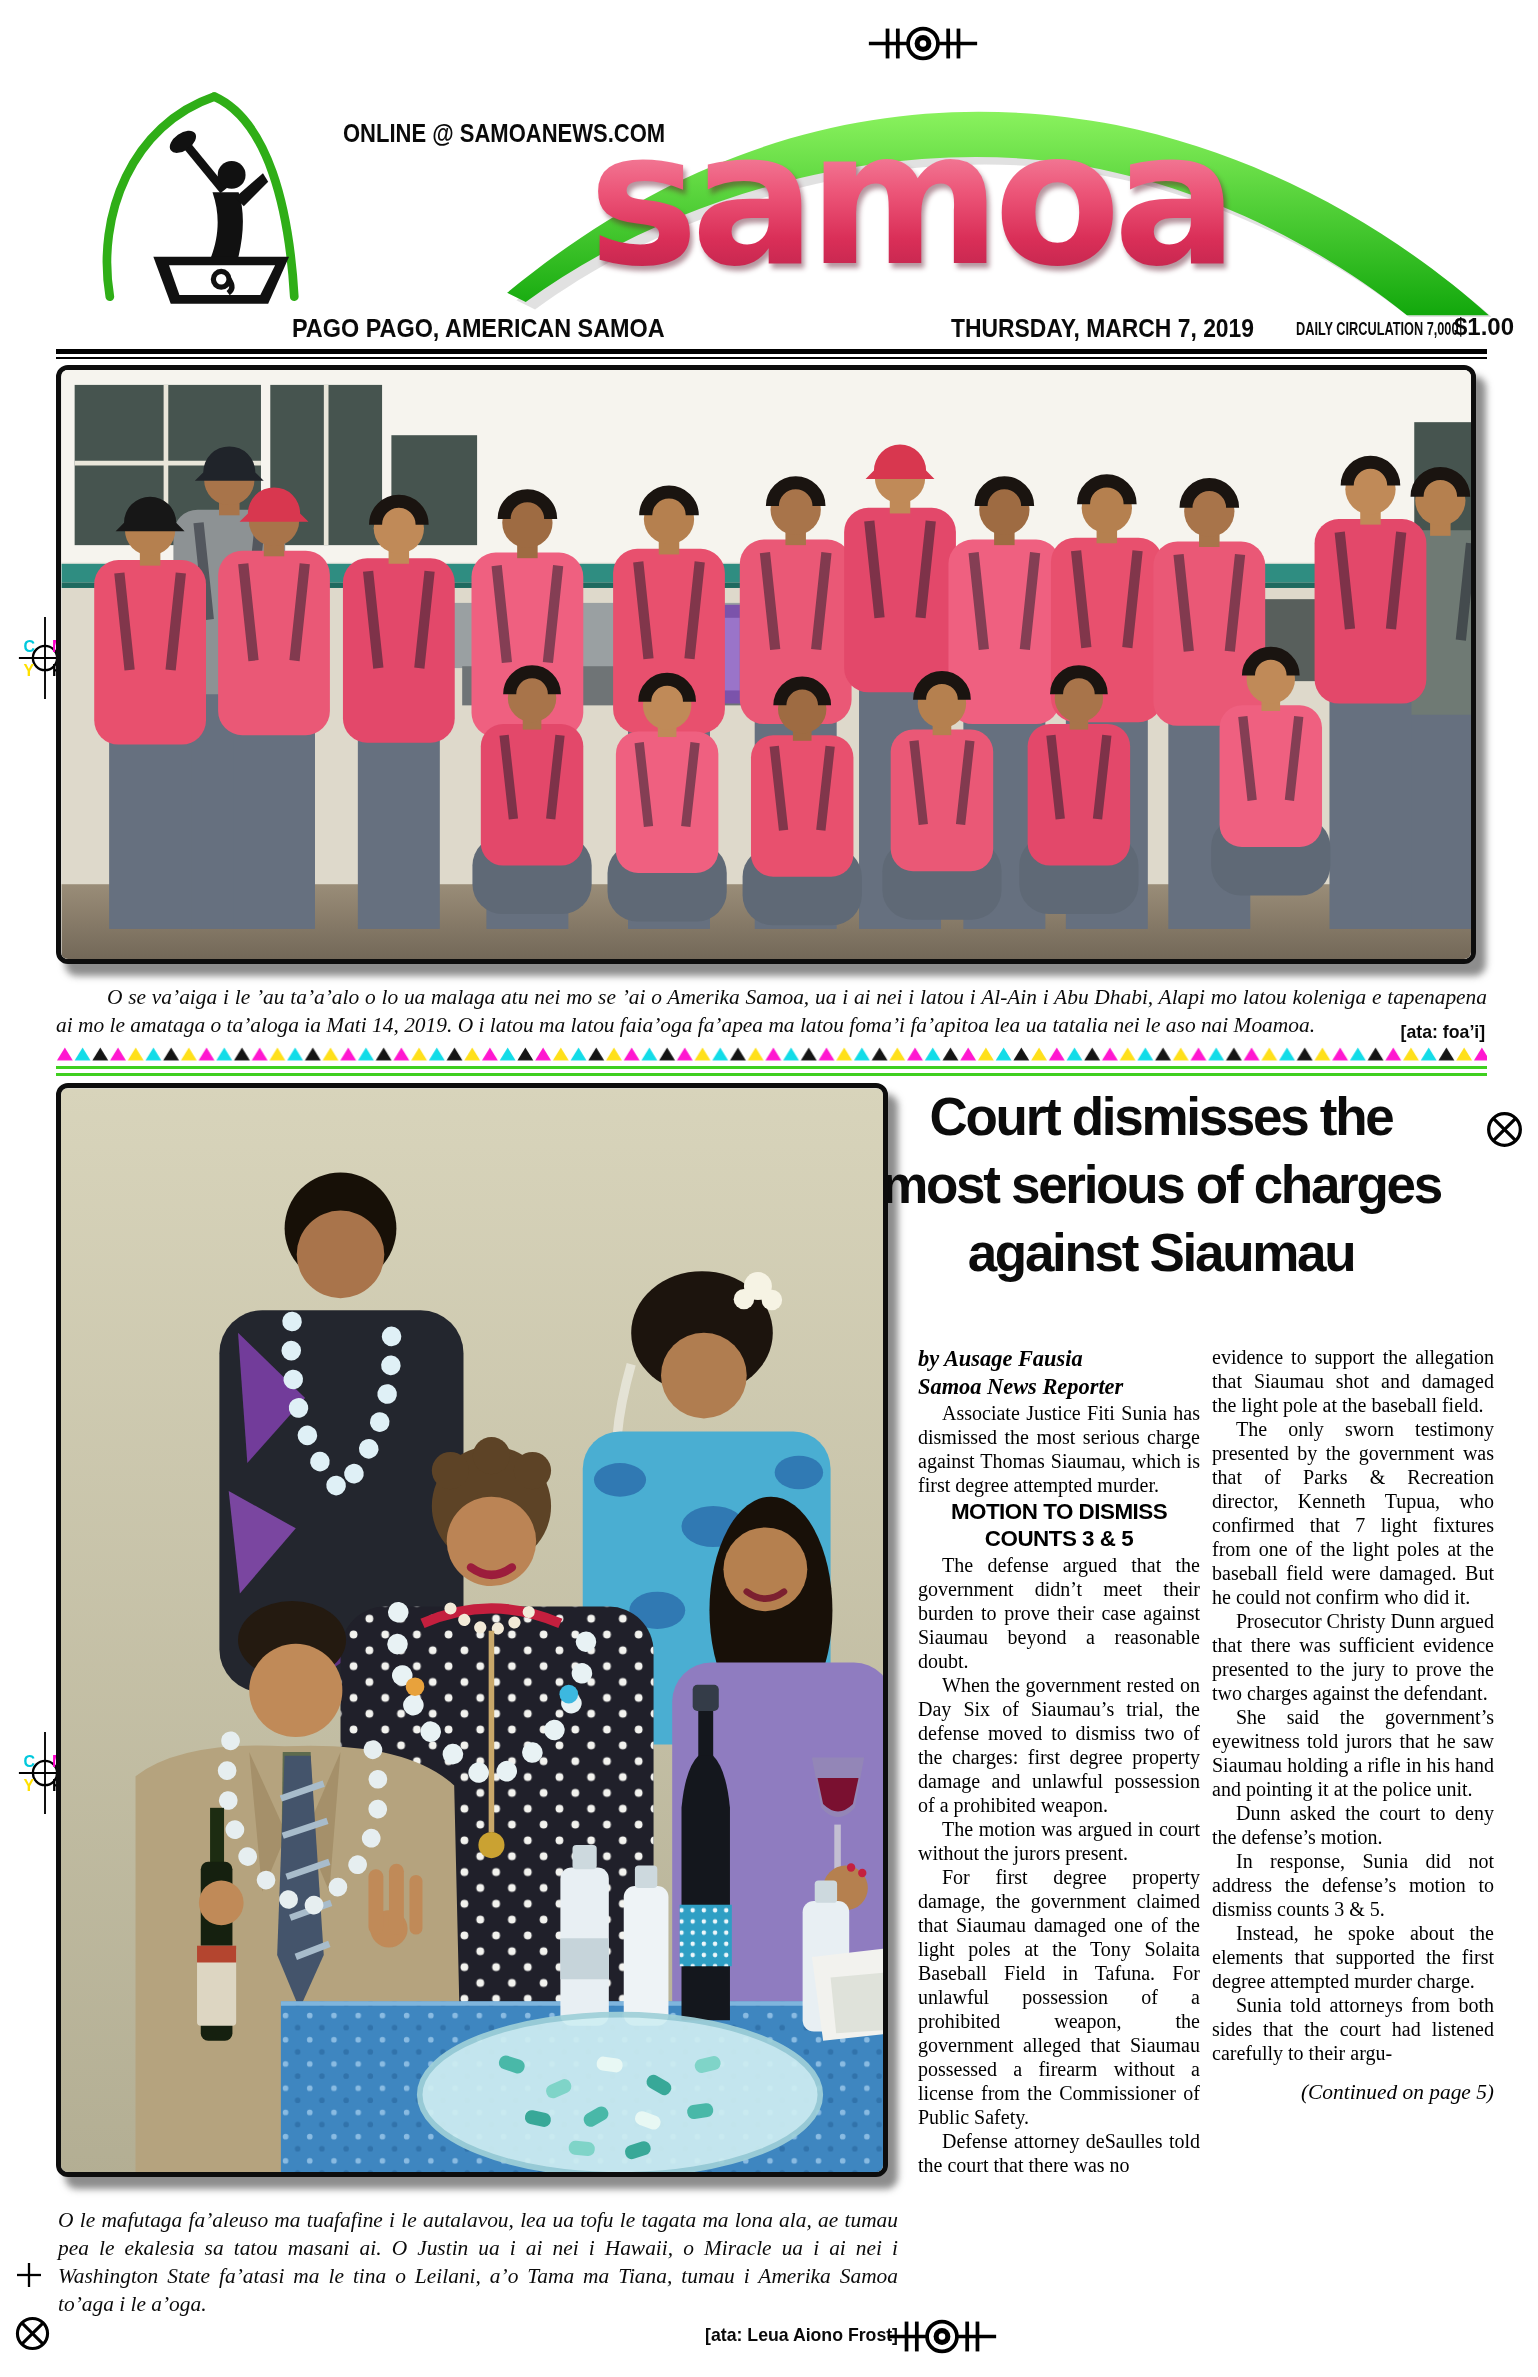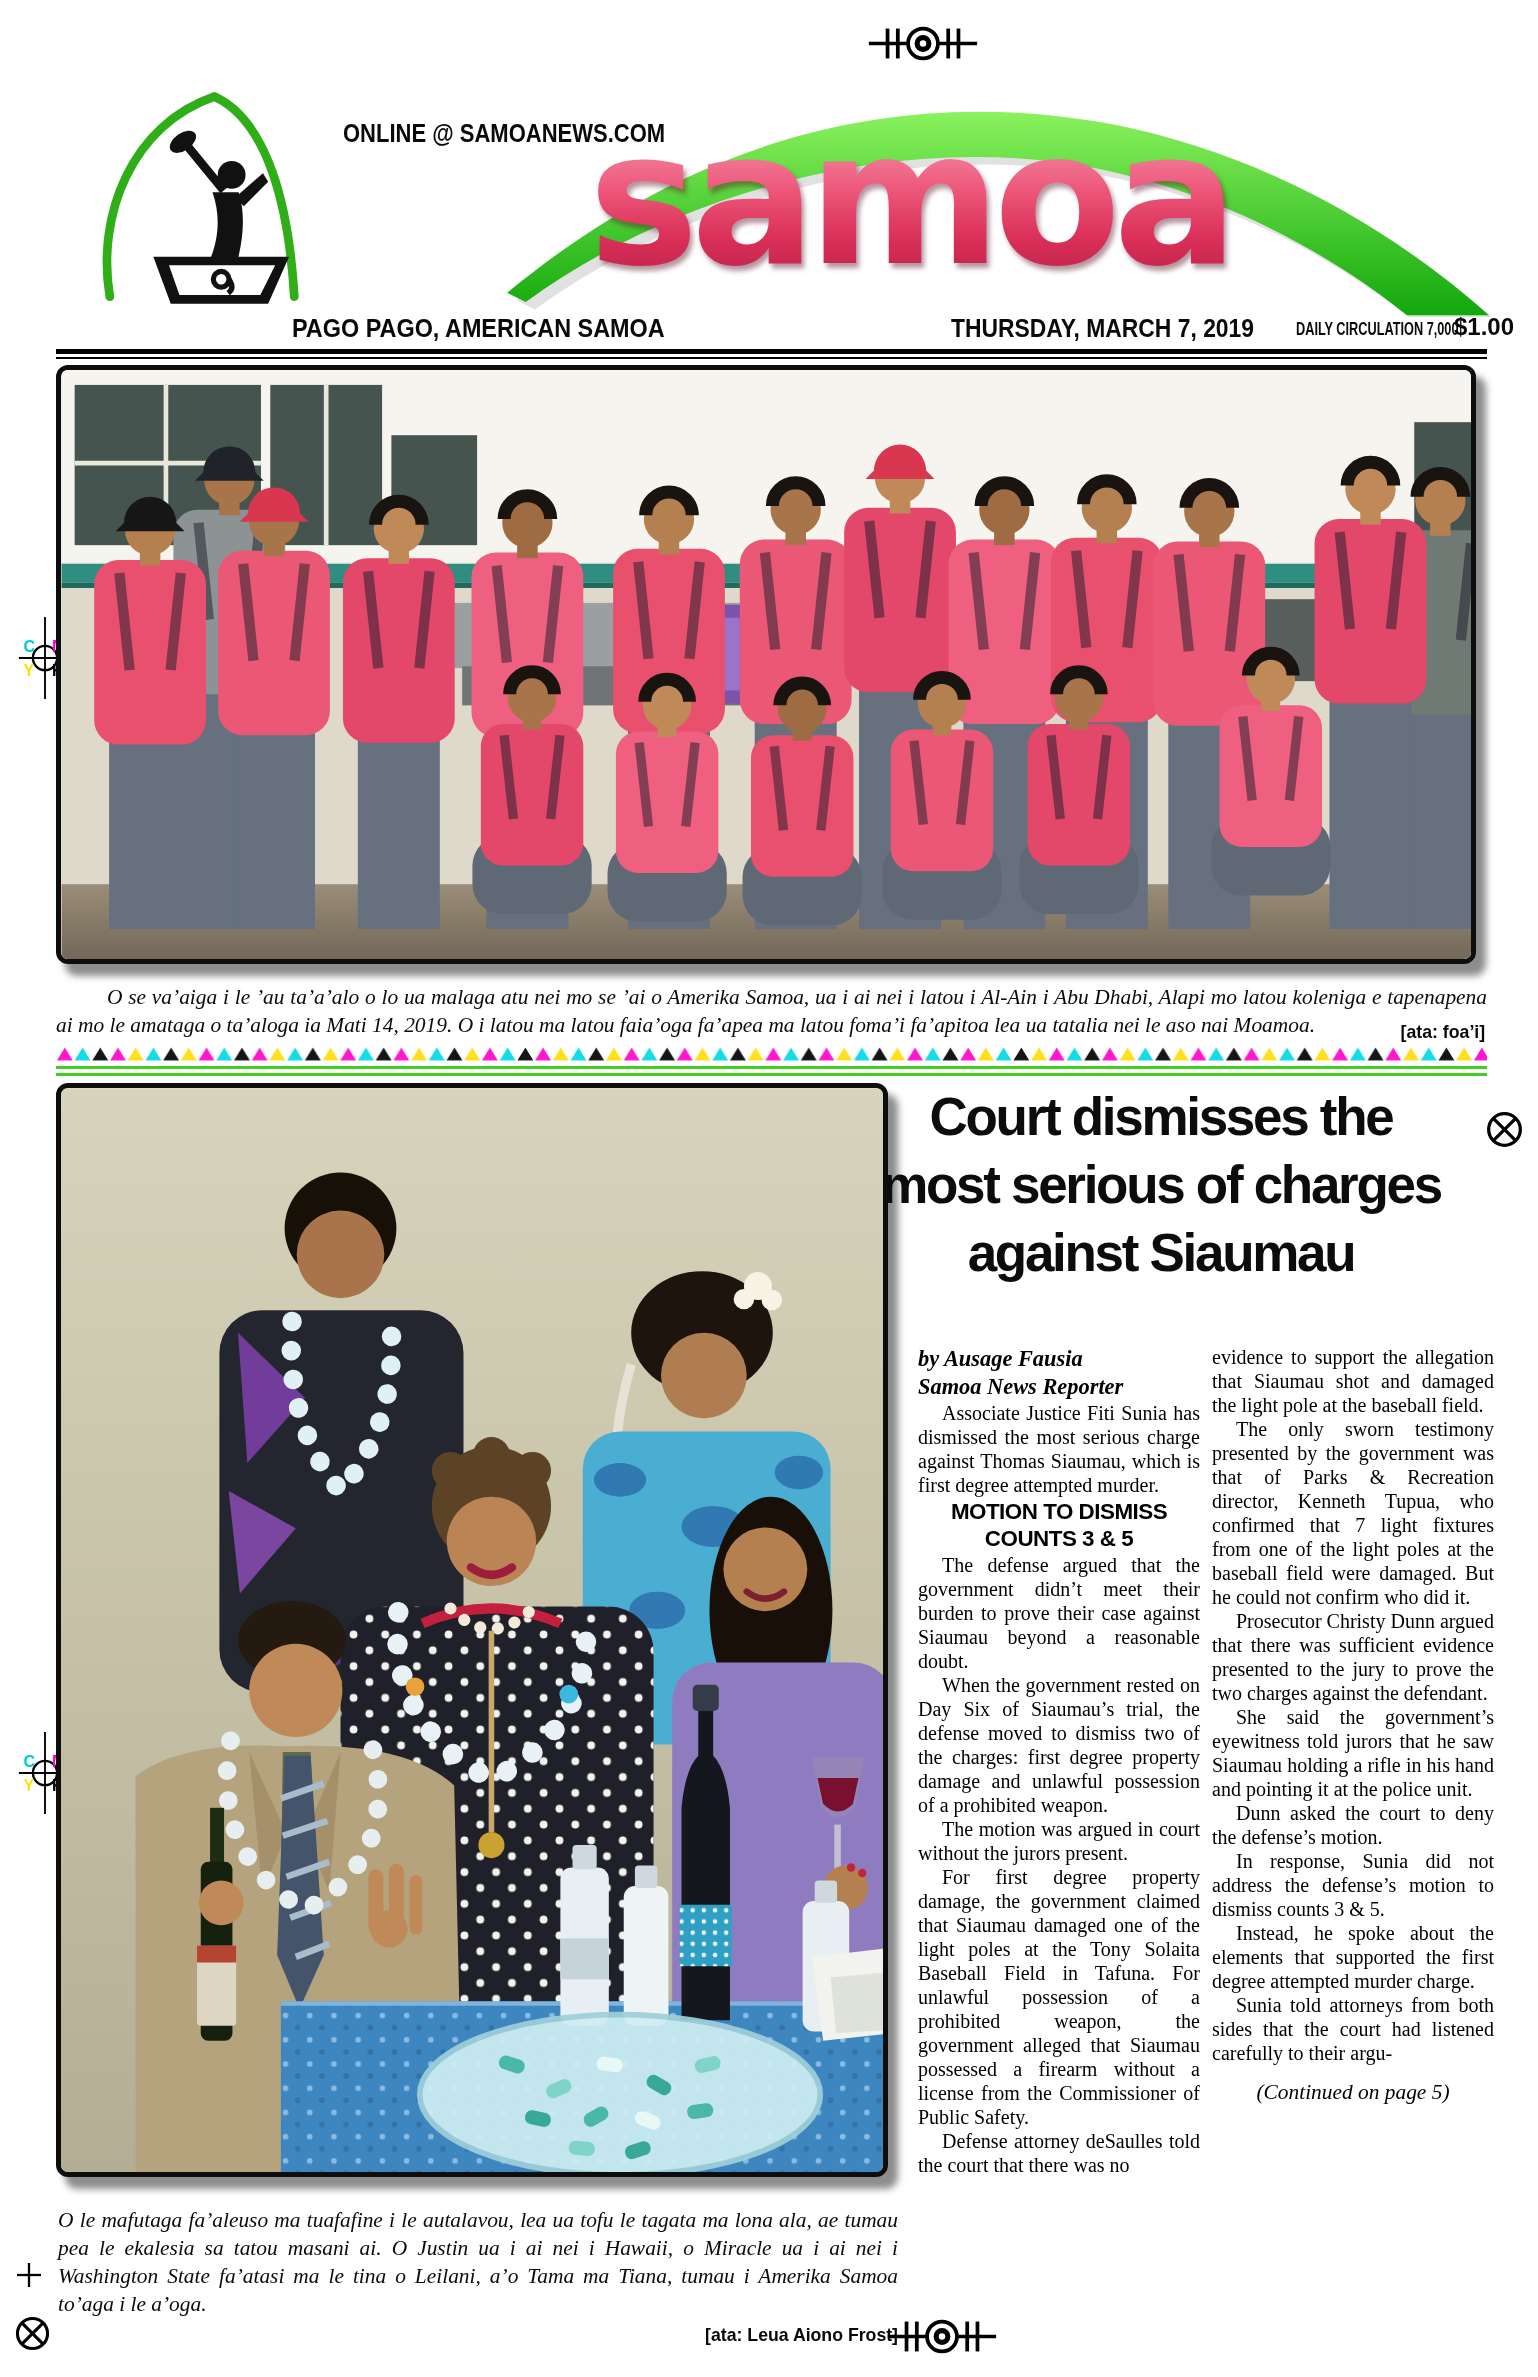--- a/index.html
+++ b/index.html
@@ -56,21 +56,21 @@
   .headline { position:absolute; left:872px; top:1083px; width:578px; text-align:center; color:#0c0c0c;
               font-family:"Liberation Sans", sans-serif; font-weight:bold; font-size:53px; line-height:68px;
               letter-spacing:-2.3px; }
   .byline { font:bold 22.4px/28px "Liberation Serif", serif; font-style:italic; text-indent:0 !important; text-align:left !important; }
   .col { position:absolute; top:1307px; width:282px; font:20px/24px "Liberation Serif", serif;
          text-align:justify; color:#000000;margin-top:38px; }
   .col p { text-indent:24px; margin:0; }
   .col p.cont { text-indent:0; }
   .subhead { font:bold 22.4px/27px "Liberation Sans", sans-serif; text-align:center; text-indent:0 !important;
              letter-spacing:-0.5px; margin:0.9px 0 !important; }
-  .continued { text-align:center; font:italic 21.4px "Liberation Serif", serif; margin-top:15px; text-indent:0 !important; }
+  .continued { text-align:right; font:italic 21.4px "Liberation Serif", serif; margin-top:15px; text-indent:0 !important; }
 </style>
 </head>
 <body>
 
 <div id="page">
 
   <svg class="regmark" style="left:867px;top:20.5px" width="112" height="45" viewBox="0 0 120 48">
     <line x1="2" y1="24" x2="118" y2="24" stroke="#000" stroke-width="4"></line>
     <line x1="22" y1="8" x2="22" y2="40" stroke="#000" stroke-width="4"></line>
     <line x1="33" y1="8" x2="33" y2="40" stroke="#000" stroke-width="4"></line>

